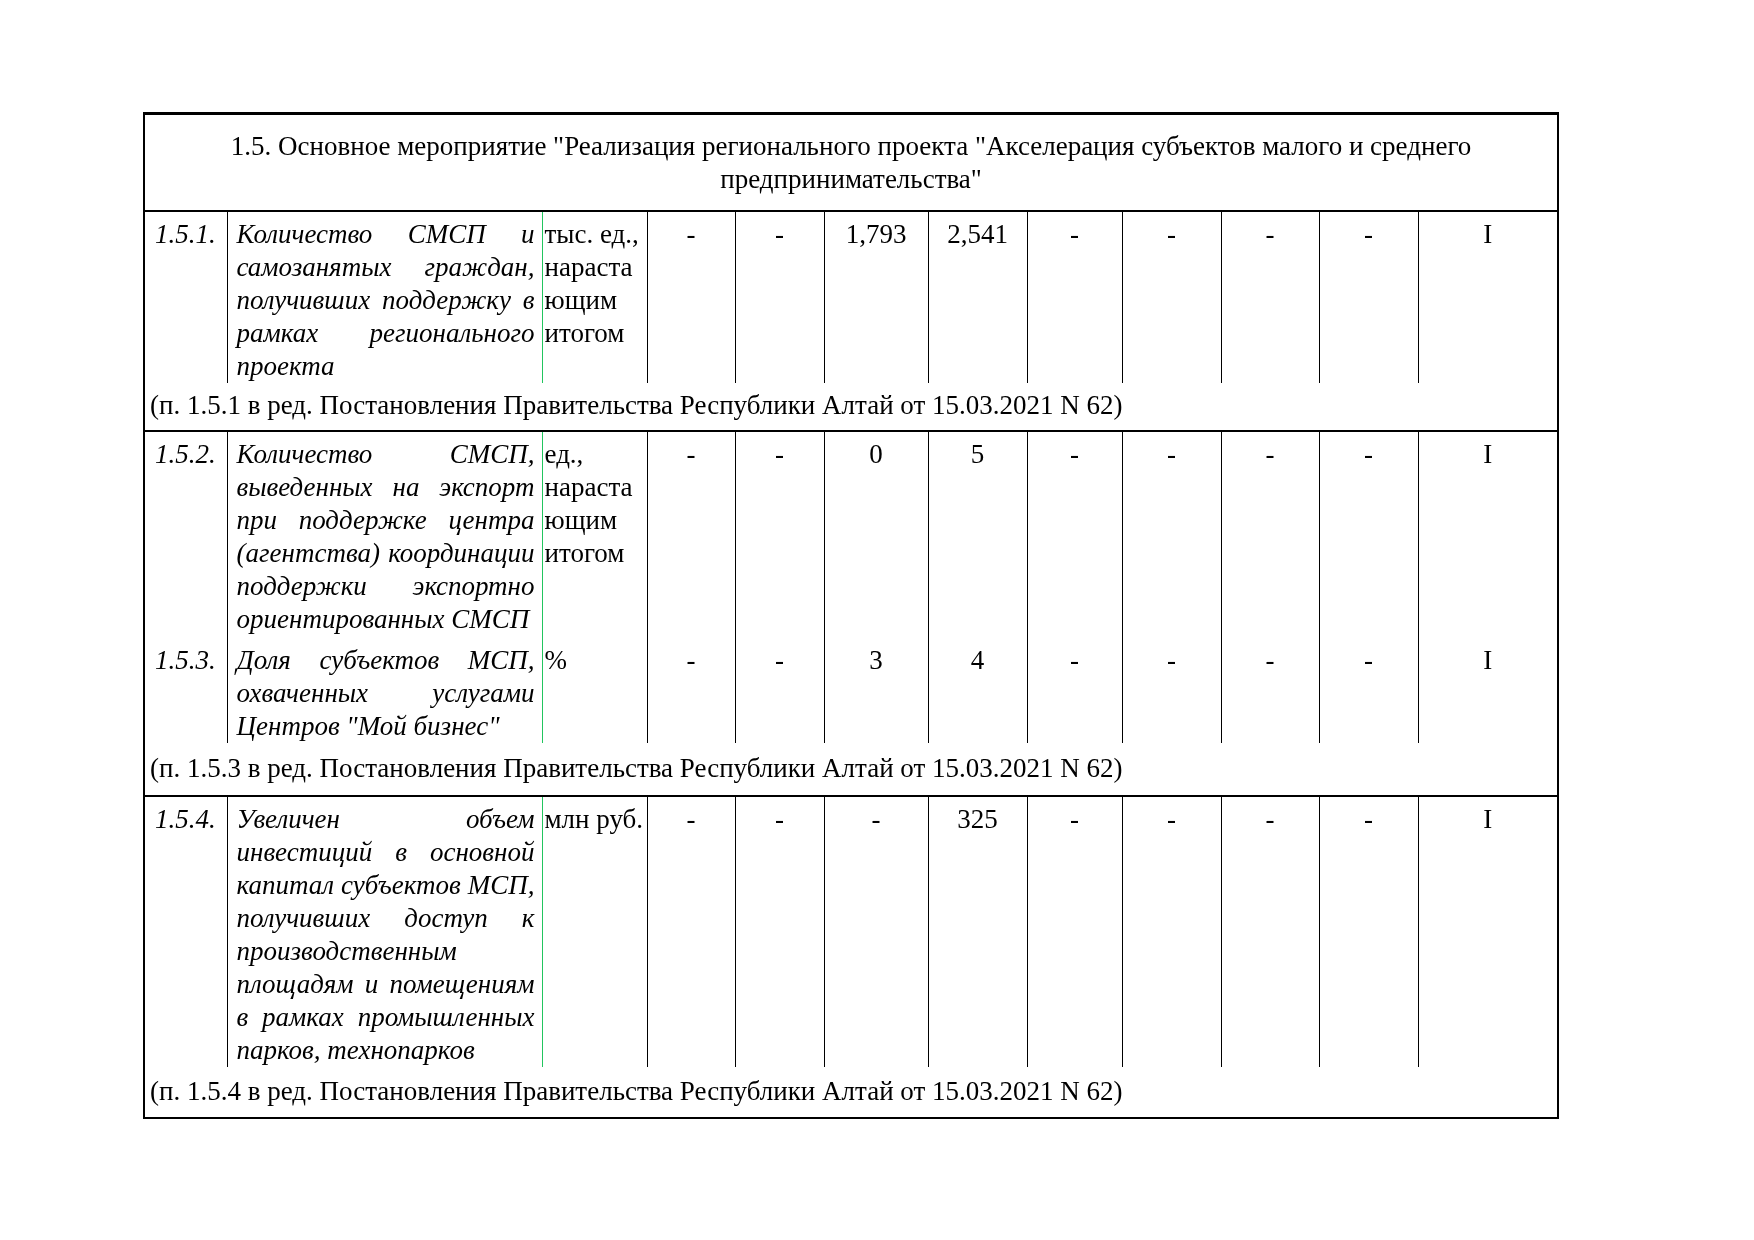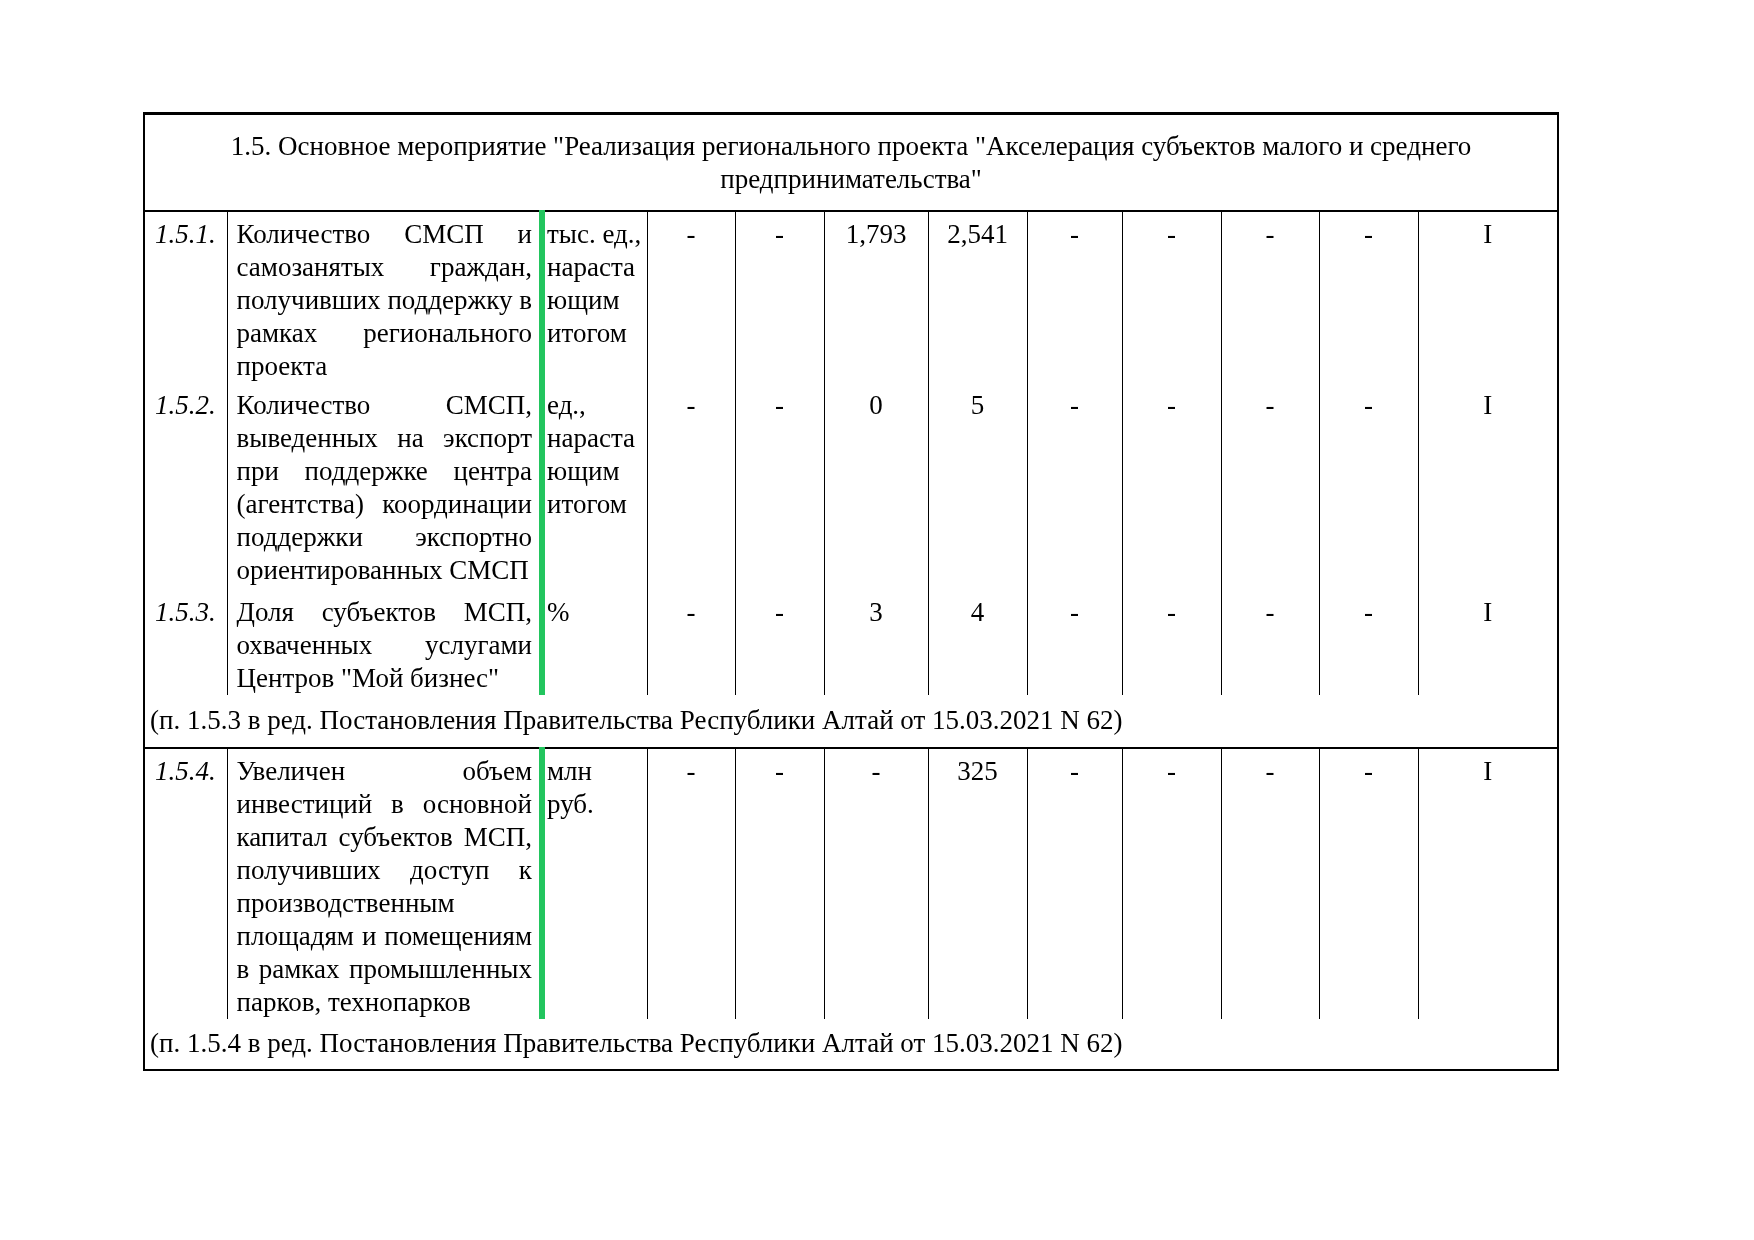--- a/index.html
+++ b/index.html
@@ -36,21 +36,22 @@
     vertical-align: middle;
     height: 83px;
     border-bottom: 2px solid #000;
     padding: 6px 30px;
   }
   .num-cell   { padding: 6px 4px 0 10px; font-style: italic; }
   .name-cell  {
     text-align: justify;
     padding: 6px 7px 0 9px;
     border-left: 1px solid #000;
-    border-right: 6px solid #22c55e;
+    border-right: 1px solid #22c55e;
+    font-style: italic;
   }
   .unit-cell  {
     text-align: left;
     white-space: pre-line;
     padding: 6px 2px 0 2px;
     border-right: 1px solid #000;
   }
   .value-cell {
     text-align: center;
     padding: 6px 2px 0 2px;
@@ -98,20 +99,23 @@
           <td class="value-cell">-</td>
           <td class="value-cell">-</td>
           <td class="value-cell">1,793</td>
           <td class="value-cell">2,541</td>
           <td class="value-cell">-</td>
           <td class="value-cell">-</td>
           <td class="value-cell">-</td>
           <td class="value-cell">-</td>
           <td class="period-cell">I</td>
         </tr>
+        <tr style="height: 48px;">
+          <td class="note-cell" colspan="12">(п. 1.5.1 в ред. Постановления Правительства Республики Алтай от 15.03.2021 N 62)</td>
+        </tr>
         <tr style="height: 207px;">
           <td class="num-cell">1.5.2.</td>
           <td class="name-cell">Количество СМСП, выведенных на экспорт при поддержке центра (агентства) координации поддержки экспортно ориентированных СМСП</td>
           <td class="unit-cell">ед.,
 нараста
 ющим
 итогом</td>
           <td class="value-cell">-</td>
           <td class="value-cell">-</td>
           <td class="value-cell">0</td>

